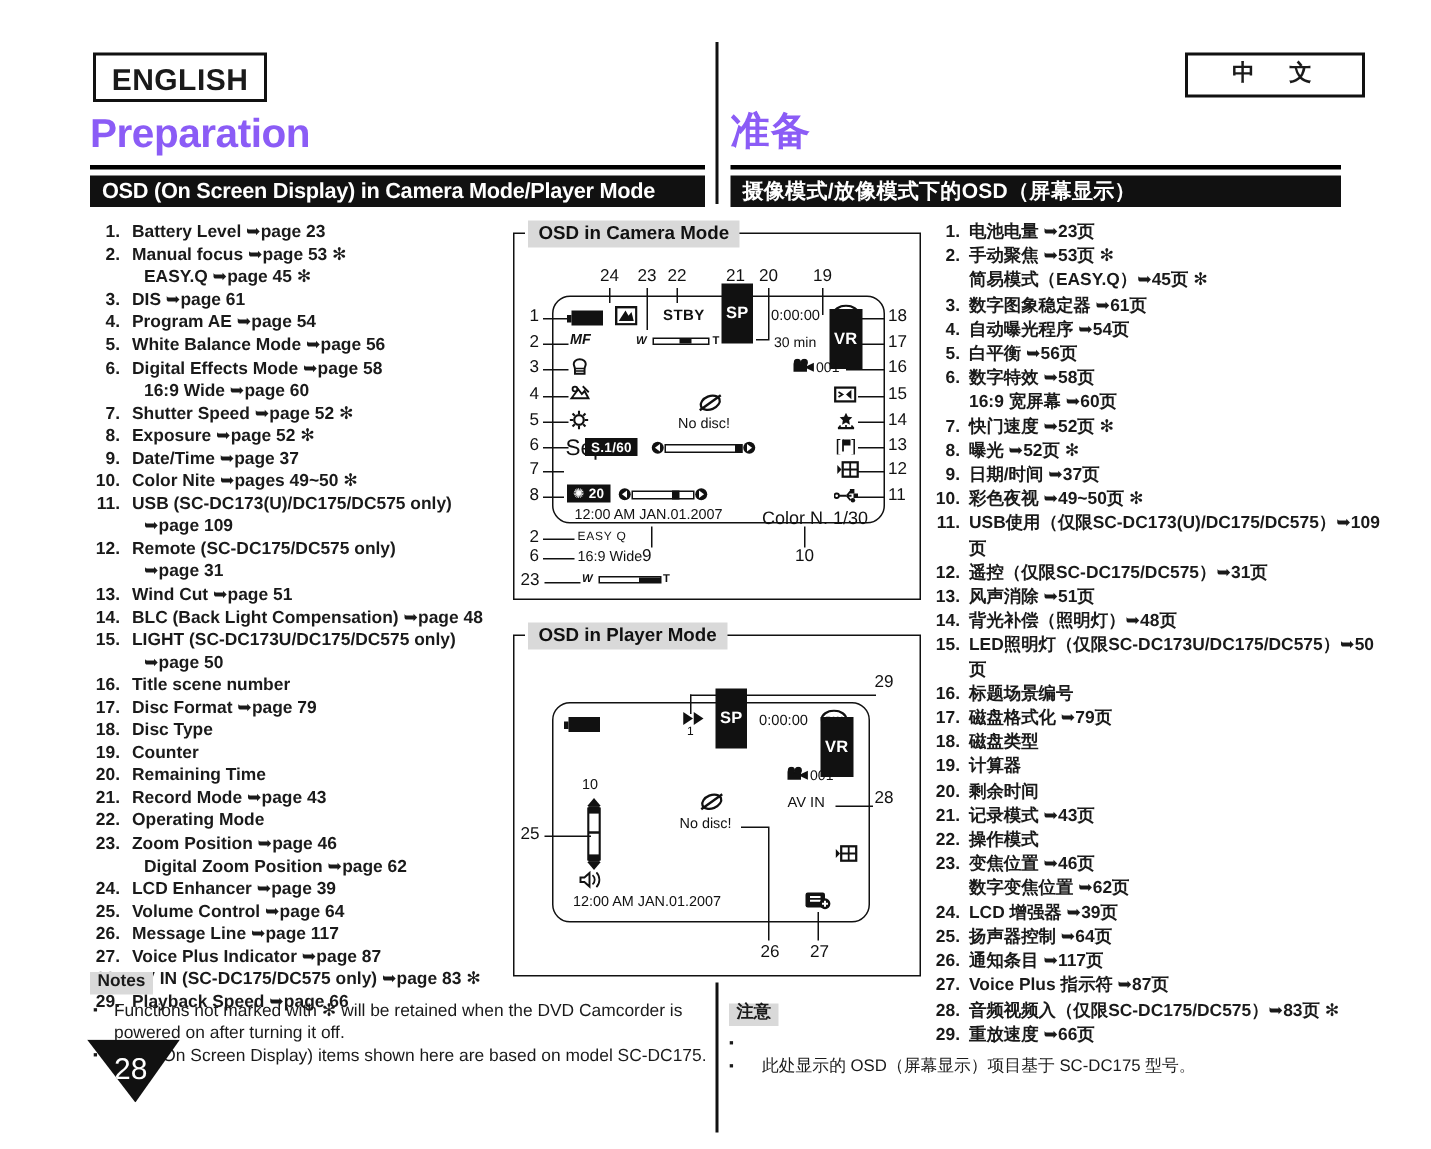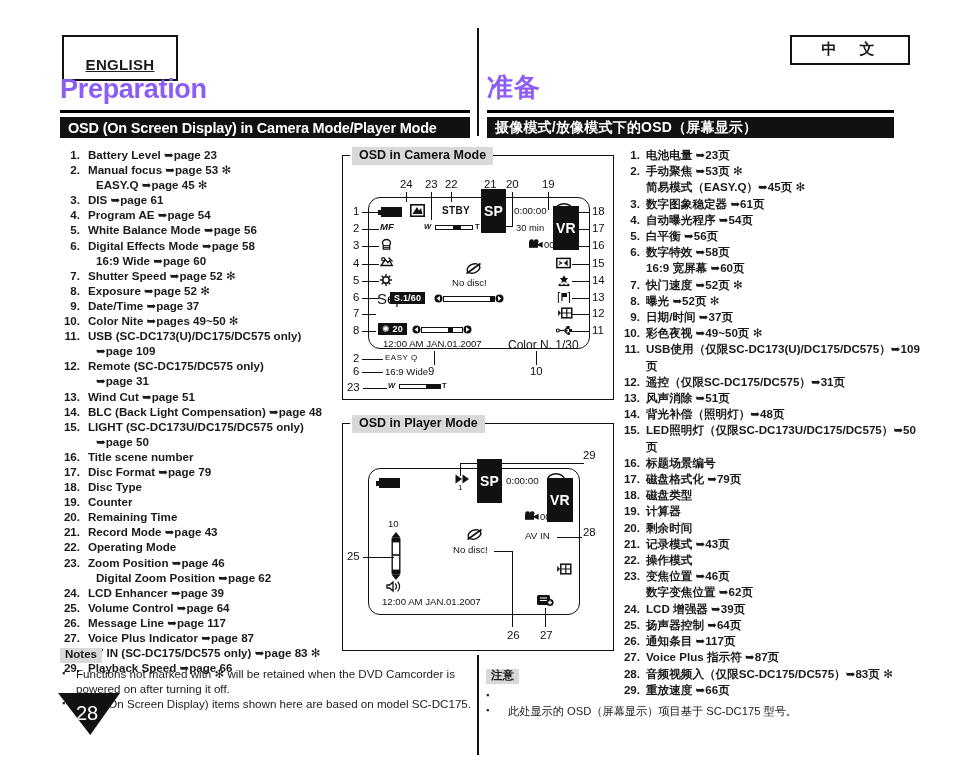--- a/index.html
+++ b/index.html
@@ -10,21 +10,21 @@
     color:#1a1a1a;
     overflow:hidden;
   }
   .page{position:absolute;inset:0;}
 
   
   .lang-box{
     position:absolute;border:2px solid #111;background:#fff;
     font-weight:bold;text-align:center;line-height:1;
   }
-  #lang-en{left:62px;top:35px;width:112px;height:22px;font-size:15px;padding-top:20px;letter-spacing:.3px;text-decoration:underline;}
+  #lang-en{left:62px;top:35px;width:112px;height:22px;font-size:20px;padding-top:7px;letter-spacing:.3px;}
   #lang-zh{left:778px;top:35px;width:116px;height:22px;font-size:15px;padding-top:4px;letter-spacing:4px;margin-left:12px;}
 
   
   .chapter{position:absolute;font-weight:bold;color:#8b5cf6;}
   #title-en{left:60px;top:74px;font-size:27px;letter-spacing:-.3px;}
   #title-zh{left:487px;top:70px;font-size:26px;letter-spacing:1px;}
 
   .rule{position:absolute;background:#000;height:3px;}
   #rule-en{left:60px;top:110px;width:410px;}
   #rule-zh{left:487px;top:110px;width:407px;}
@@ -71,21 +71,21 @@
   #notch-cam{left:350px;top:152px;width:132px;height:9px;}
   #notch-play{left:350px;top:420px;width:126px;height:9px;}
 
   
   .lcd{position:absolute;border:1.4px solid #111;border-radius:12px;box-sizing:border-box;background:#fff;}
   #lcd-cam{left:368px;top:197px;width:222px;height:152px;}
   #lcd-play{left:368px;top:468px;width:212px;height:147px;}
 
   .osd{position:absolute;font-size:9.4px;color:#111;white-space:nowrap;line-height:1;}
   .osd-b{font-weight:bold;}
-  .inv{background:#111;color:#fff;font-weight:bold;padding:14px 3px;font-size:14px;letter-spacing:.2px;}
+  .inv{background:#111;color:#fff;font-weight:bold;padding:14px 3px;font-size:11px;letter-spacing:.2px;}
 
   
   .cnum{position:absolute;font-size:11.4px;color:#111;font-weight:normal;line-height:1;}
   .lead-h{position:absolute;height:1px;background:#111;}
   .lead-v{position:absolute;width:1px;background:#111;}
 
   
   .batt{display:inline-block;position:relative;width:24px;height:10px;vertical-align:middle;}
   .batt i{position:absolute;left:3px;top:0;width:21px;height:10px;background:#111;display:block;}
   .batt b{position:absolute;left:0px;top:3px;width:3px;height:5px;background:#111;display:block;}

